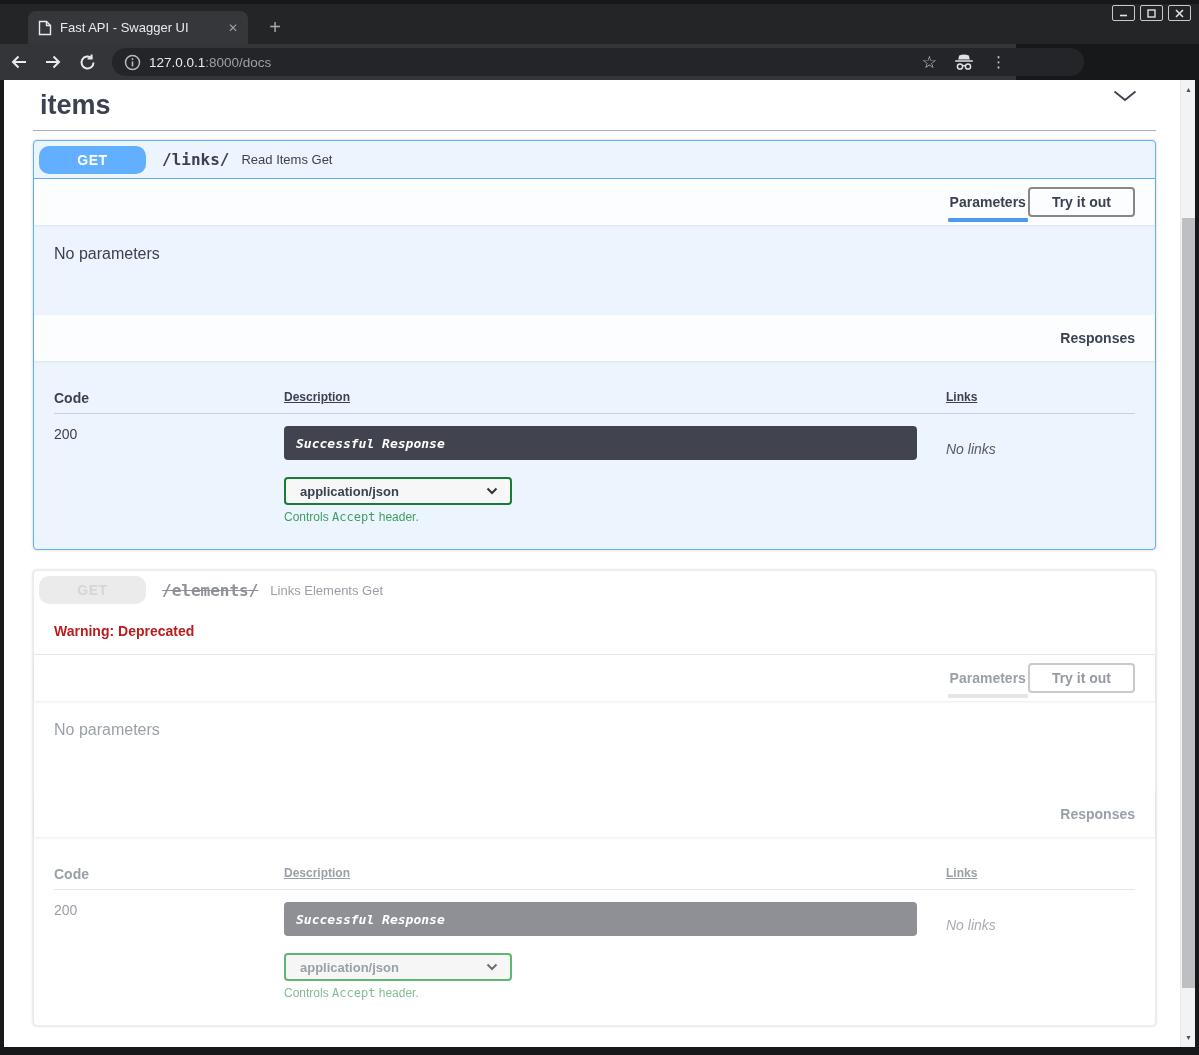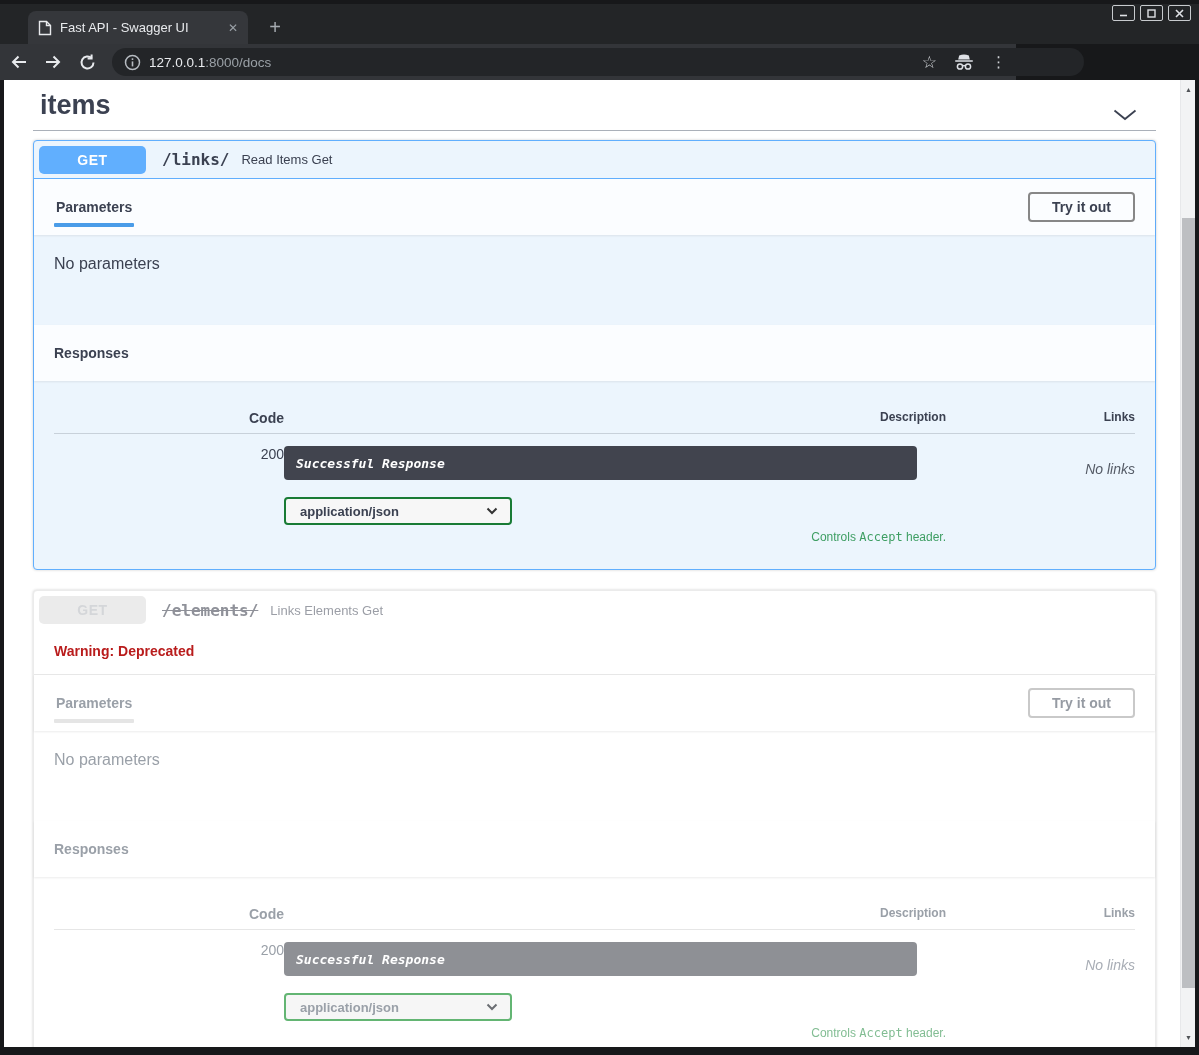--- a/index.html
+++ b/index.html
@@ -28,70 +28,70 @@
   .url-host { color:#e8eaed; font-size:13.5px; }
   .url-path { color:#9aa0a6; font-size:13.5px; }
   .tool-right { position:absolute; right:10px; top:0; height:36px; display:flex; align-items:center; gap:16px; }
   .star { color:#cfd2d6; font-size:17px; }
   .dots { color:#cfd2d6; font-size:15px; letter-spacing:0; }
 
   
   .content { position:absolute; top:80px; left:4px; width:1191px; height:967px; background:#ffffff; overflow:hidden; }
   .pagepane { position:absolute; top:0; left:0; width:1176px; height:967px; overflow:hidden; }
   .swagger { padding:8px 24px 0 29px; }
-  .tag-row { display:flex; align-items:flex-end; justify-content:space-between; padding:2px 7px 0;gap:40px; }
+  .tag-row { display:flex; align-items:flex-start; justify-content:space-between; padding:2px 7px 0;gap:40px; }
   h2.tag { font-size:27px; font-weight:700; color:#3b4151; }
   .tag-chevron { margin-right:12px; }
   hr.tag-div { border:none; border-top:1px solid #aab0b9; margin:9px 0 9px 0; }
 
   .ep { border-radius:4px; margin-bottom:20px; box-shadow:0 0 3px rgba(0,0,0,.19); }
   .ep.blue { border:1px solid #61affe; background:#ecf5fd; }
   .ep.dep  { border:1px solid #ebebeb; background:#ffffff; }
 
   .ep-summary { display:flex; align-items:center; padding:5px; height:38px; }
   .blue .ep-summary { border-bottom:1px solid #61affe; }
-  .method { width:107px; height:28px; border-radius:5px; font-weight:700; font-size:14px;
+  .method { width:107px; height:28px; border-radius:10px; font-weight:700; font-size:14px;
             text-align:center; line-height:28px; letter-spacing:.5px; }
   .blue .method { background:#61affe; color:#ffffff; }
   .dep  .method { background:#ebebeb; color:#d4d6d9; }
   .ep-path { font-family:"DejaVu Sans Mono", monospace; font-weight:700; font-size:16px;
              color:#3b4151; padding:0 12px 0 16px; }
   .dep .ep-path { color:#8f9199; text-decoration:line-through; }
   .ep-desc { font-size:13px; color:#3b4151; }
   .dep .ep-desc { color:#9b9ea6; }
 
   .dep-warning { padding:14px 20px 15px; font-size:14px; font-weight:600; color:#b91c1c;
                  border-bottom:1px solid #e8e8e8; }
 
-  .sec-head { display:flex; align-items:center; justify-content:space-between; height:56px;
+  .sec-head { display:flex; align-items:center; justify-content:flex-end; height:46px;
               padding:0 20px; background:rgba(255,255,255,.8); box-shadow:0 1px 2px rgba(0,0,0,.08); }
   .tabwrap { padding-top:10px; }
   .tab-label { font-size:14px; font-weight:700; color:#3b4151; padding:0 2px; display:inline-block; }
   .dep .tab-label { color:#9aa0a8; }
   .tab-underline { height:4px; margin-top:7px; background:#4a9ce8; border-radius:1px; }
   .dep .tab-underline { background:#e5e5e5; }
   .sec-title { font-size:14px; font-weight:700; color:#3b4151; }
   .dep .sec-title { color:#9aa0a8; }
   .try-btn { padding:5px 22px; font-family:"Liberation Sans",sans-serif; font-size:14px; font-weight:600;
              color:#3b4151; background:transparent; border:2px solid #878787; border-radius:4px; }
   .dep .try-btn { color:#969ba3; border-color:#c9c9c9; }
 
   .params-body { height:90px; padding:20px 20px 0; font-size:16px; color:#3b4151; }
   .dep .params-body { color:#9aa0a8; }
 
-  .resp-body { padding:29px 20px 25px;text-align:right; }
+  .resp-body { padding:29px 20px 25px; }
   .rtable { width:100%; }
   .rrow { display:flex; }
   .col-code { width:230px; }
   .col-desc { width:662px; }
   .col-links { flex:1; }
   .thead { border-bottom:1px solid rgba(59,65,81,.2); padding-bottom:7px; }
   .dep .thead { border-bottom:1px solid #e6e6e6; }
   .th-code { font-size:14px; font-weight:700; color:#3b4151; }
-  .th { font-size:12px; font-weight:700; color:#3b4151; }
+  .th { font-size:12px; font-weight:700; color:#3b4151;text-decoration:underline; }
   .dep .th-code, .dep .th { color:#9aa0a8; }
   .tbody { padding-top:12px; }
   .code-val { font-size:14px; color:#3b4151; }
   .dep .code-val { color:#9aa0a8; }
   .resp-box { width:633px; height:34px; border-radius:4px; background:#41444e; display:flex; align-items:center;
               padding:0 12px; font-family:"DejaVu Sans Mono",monospace; font-style:italic; font-weight:600;
               font-size:13px; color:#ffffff; }
   .dep .resp-box { background:#8e9095; }
   .media-select { margin-top:17px; width:228px; height:28px; background:#f7f7f7; border:2px solid #197b35;
                   border-radius:4px; display:flex; align-items:center; justify-content:space-between;

